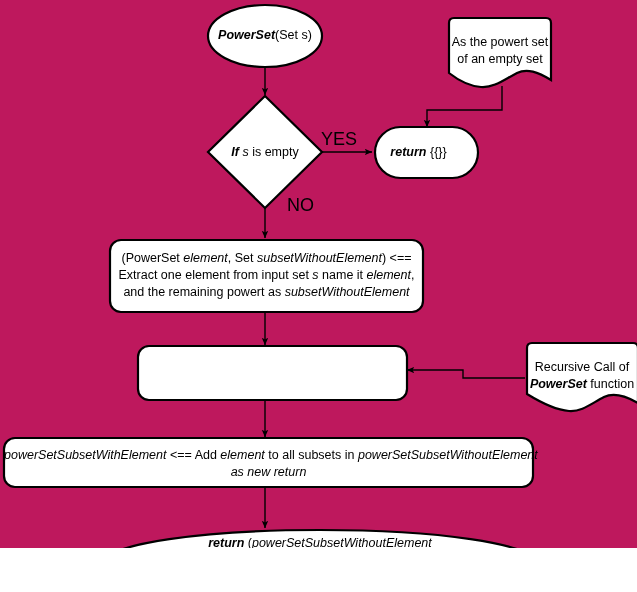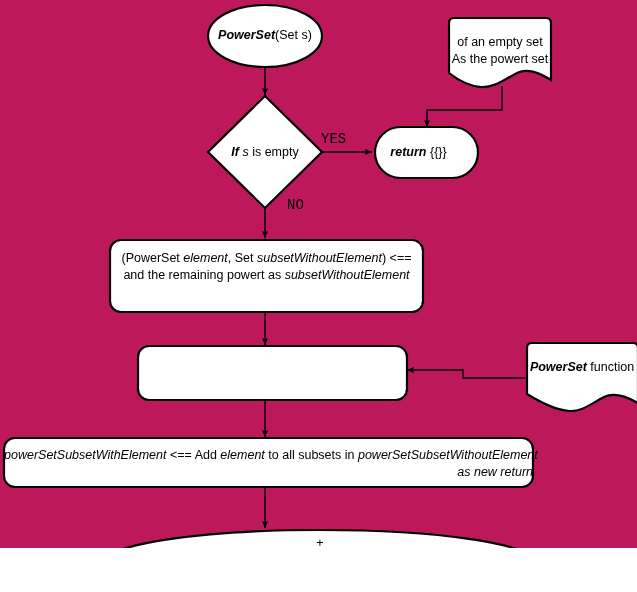--- a/index.html
+++ b/index.html
@@ -30,22 +30,22 @@
     color: #000000;
     font-family: "Liberation Sans", sans-serif;
     font-size: 12.5px;
     line-height: 17px;
     white-space: nowrap;
     pointer-events: none;
   }
   .edge-label {
     position: absolute;
     color: #000000;
-    font-family: Liberation Mono, monospace;
-    font-size: 14px;
+    font-family: Liberation Sans, sans-serif;
+    font-size: 18px;
     line-height: 14px;
     white-space: nowrap;
   }
   .note-text {
     position: absolute;
     text-align: center;
     color: #000000;
     font-family: "Liberation Sans", sans-serif;
     font-size: 12.5px;
     line-height: 17px;
@@ -123,46 +123,53 @@
 
   <div class="node-text" style="left:368px; top:144px; width:101px;">
     <span class="bi">return</span><span class="ro"> </span><span class="ro">{{}}</span>
   </div>
 
   <div class="node-text" style="left:110px; top:250px; width:313px;">
     <span class="ln">
       <span class="ro">(PowerSet </span><span class="it">element</span><span class="ro">, Set </span><span class="it">subsetWithoutElement</span><span class="ro">) &lt;==</span>
     </span>
     <span class="ln">
+      <span class="ro">Extract one element from input set </span><span class="it">s</span><span class="ro"> name it </span><span class="it">element</span><span class="ro">,</span>
+    </span>
+    <span class="ln">
       <span class="ro">and the remaining powert as </span><span class="it">subsetWithoutElement</span>
     </span>
   </div>
 
 
-  <div class="node-text" style="left:4px; top:447px; width:529px;text-align:right;">
+  <div class="node-text" style="left:4px; top:447px; width:529px;">
     <span class="ln">
       <span class="it">powerSetSubsetWithElement</span><span class="ro"> &lt;== Add </span><span class="it">element</span><span class="ro"> to all subsets in </span><span class="it">powerSetSubsetWithoutElement</span>
     </span>
     <span class="ln">
       <span class="it">as new return</span>
     </span>
   </div>
 
   <div class="node-text" style="left:107px; top:535px; width:426px;">
     <span class="ln">
+      <span class="bi">return</span><span class="ro"> (</span><span class="it">powerSetSubsetWithoutElement</span>
+    </span>
+    <span class="ln">
       <span class="ro">+</span>
     </span>
   </div>
 
   <div class="note-text" style="left:449px; top:34px; width:102px;">
+    <span class="ln ro">As the powert set</span>
     <span class="ln ro">of an empty set</span>
-    <span class="ln ro">As the powert set</span>
   </div>
 
   <div class="note-text" style="left:527px; top:359px; width:110px;">
+    <span class="ln ro">Recursive Call of</span>
     <span class="ln">
       <span class="bi">PowerSet</span><span class="ro"> function</span>
     </span>
   </div>
 
   <div class="edge-label" style="left:321px; top:132px;">YES</div>
   <div class="edge-label" style="left:287px; top:198px;text-align:center;">NO</div>
 
 </div>
 

